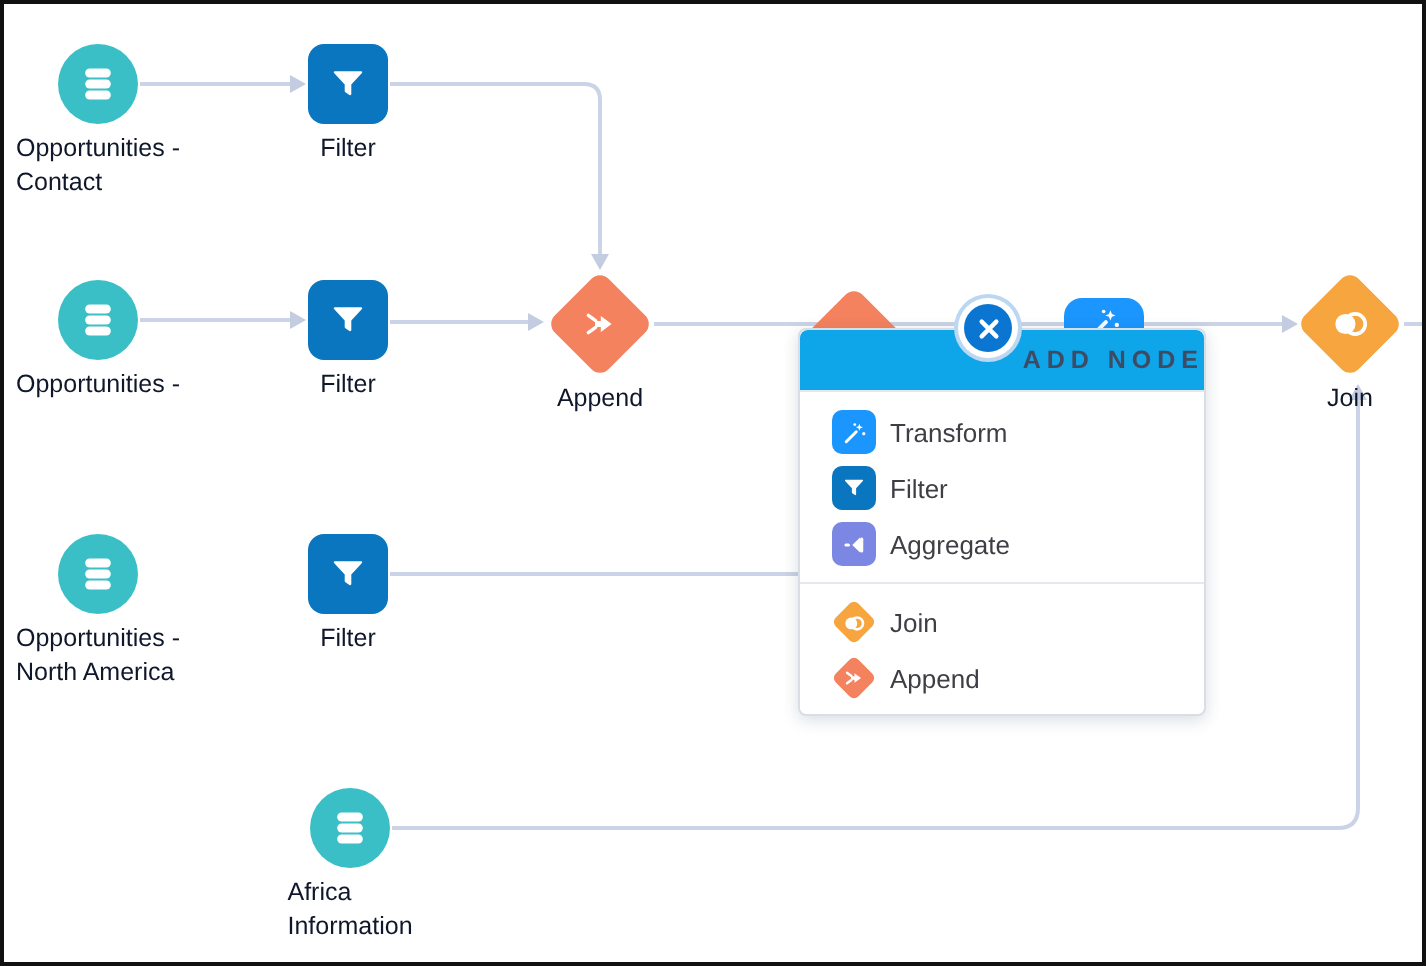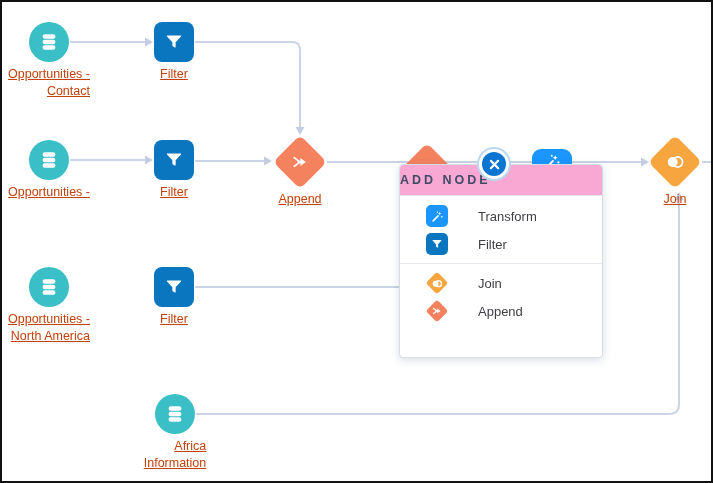--- a/index.html
+++ b/index.html
@@ -3,40 +3,40 @@
 <meta charset="utf-8">
 <style>
   html,body{margin:0;padding:0;background:#fff;font-family:"Liberation Sans",sans-serif;}
   .stage{position:relative;width:713px;height:483px;background:#fff;border:2px solid #111;box-sizing:border-box;overflow:hidden;}
   svg.wires{position:absolute;left:0;top:0;z-index:0;}
   .wire{stroke:#cbd3e6;stroke-width:2;fill:none;}
   .wirehead{fill:#c3cce1;stroke:none;}
 
   
   .node{position:absolute;width:150px;display:flex;flex-direction:column;align-items:center;z-index:1;}
-  .nlabel{margin-top:4px;font-size:12.5px;line-height:17px;color:#c2410c;text-align:right;white-space:nowrap;text-decoration:underline;}
+  .nlabel{margin-top:4px;font-size:12.5px;line-height:17px;color:#0f172a;text-align:left;white-space:nowrap;}
   .icoff{width:40px;height:40px;display:flex;align-items:center;justify-content:center;flex:none;}
   .circle{border-radius:50%;background:#3bbfc7;}
   .square{border-radius:8px;background:#0b76c0;}
   .dwrap{width:56px;height:56px;display:flex;align-items:center;justify-content:center;flex:none;}
   .diamond{width:38px;height:38px;border-radius:6px;transform:rotate(45deg);display:flex;align-items:center;justify-content:center;}
   .diamond>svg{transform:rotate(-45deg);}
   .d-join{background:#f6a53f;}
   .d-append{background:#f4825e;}
   .sq-transform{border-radius:9px;background:#1b96ff;}
 
   
   .popup{position:absolute;left:397px;top:162px;width:204px;height:194px;background:#fff;
          border:1px solid #d8dde6;border-radius:4px;box-shadow:0 2px 8px rgba(40,60,90,.18);
          z-index:5;box-sizing:border-box;}
-  .popup-header{height:30px;line-height:30px;text-align:left;background:#f9a8d4;
+  .popup-header{height:30px;line-height:30px;text-align:right;background:#0ea5e9;
                 border-bottom:1px solid #e4e7ec;border-radius:4px 4px 0 0;
                 font-size:12.5px;letter-spacing:3px;color:#3e4b63;font-weight:bold;}
   .popup-body{padding:6px 0 4px 0;}
-  .menu-item{height:28px;display:flex;align-items:center;gap:30px;padding:0 26px;cursor:pointer;}
+  .menu-item{height:28px;display:flex;align-items:center;gap:7px;padding:0 16px;cursor:pointer;}
   .menu-item span.lbl{font-size:13px;color:#3e3e44;}
   .mi{width:22px;height:22px;border-radius:5px;display:flex;align-items:center;justify-content:center;flex:none;}
   .mi-transform{background:#1b96ff;}
   .mi-filter{background:#0b76c0;}
   .mi-aggregate{background:#7b87e3;}
   .mi-dia{width:22px;height:22px;display:flex;align-items:center;justify-content:center;flex:none;}
   .mi-dia .dd{width:16px;height:16px;border-radius:3px;transform:rotate(45deg);display:flex;align-items:center;justify-content:center;}
   .mi-dia .dd>svg{transform:rotate(-45deg);}
   .menu-divider{height:1px;background:#e6e8ed;margin:5px 0;}
 
@@ -212,20 +212,30 @@
         <span class="lbl">Transform</span>
       </div>
       <div class="menu-item">
         <span class="mi mi-filter">
           <svg width="14" height="14" viewBox="0 0 24 24" fill="#fff">
               <path d="M4.8 5h14.4c.5 0 .8.6.4 1l-5.8 6.3v5.2c0 .5-.6.8-1 .5l-2.2-1.5a.9.9 0 0 1-.4-.7v-3.5L4.4 6c-.4-.4-.1-1 .4-1z"></path>
             </svg>
         </span>
         <span class="lbl">Filter</span>
       </div>
+      <div class="menu-item">
+        <span class="mi mi-aggregate">
+          <svg width="15" height="15" viewBox="0 0 24 24" fill="#fff">
+              <rect x="3.5" y="10.8" width="4.5" height="2.4" rx="1.2"></rect>
+              <path d="M16 6l-6.2 6L16 18z"></path>
+              <rect x="16" y="6" width="2.6" height="12" rx="1.3"></rect>
+            </svg>
+        </span>
+        <span class="lbl">Aggregate</span>
+      </div>
       <div class="menu-divider"></div>
       <div class="menu-item">
         <span class="mi-dia">
           <span class="dd d-join">
               <svg width="13" height="13" viewBox="0 0 24 24">
                 <circle cx="9.5" cy="12" r="5.5" fill="#fff"></circle>
                 <circle cx="14.8" cy="12" r="5.5" fill="none" stroke="#fff" stroke-width="2.4"></circle>
               </svg>
             </span>
         </span>

